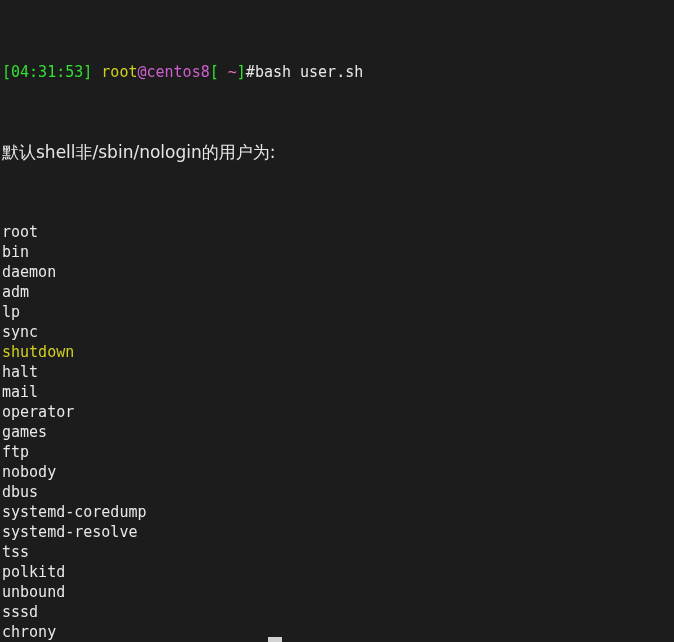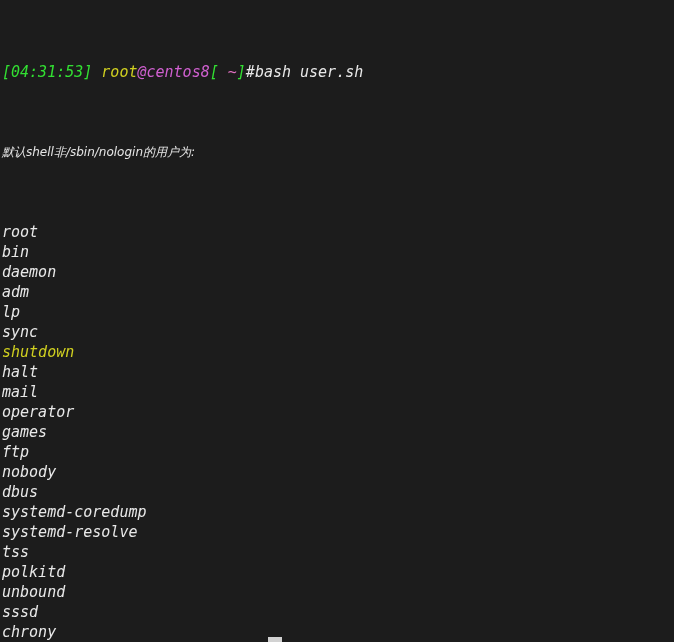--- a/index.html
+++ b/index.html
@@ -20,37 +20,36 @@
     height: 642px;
     background: #1c1c1c;
     color: #e5e5e5;
     font-family: "DejaVu Sans Mono", "Liberation Mono", monospace;
     font-size: 15px;
     line-height: 20px;
     padding: 2px 0 0 2px;
     box-sizing: border-box;
     white-space: pre;
     letter-spacing: 0px;
-    font-style: italic;
   }
   .line {
     height: 20px;
     line-height: 20px;
     white-space: pre;
     font-family: "DejaVu Sans Mono", "Liberation Mono", monospace;
   }
   .seg { white-space: pre; }
   .c-green   { color: #32e032; }
   .c-yellow  { color: #d0d020; }
   .c-magenta { color: #d060d0; }
   .c-pink    { color: #e070c0; }
   .c-white   { color: #e8e8e8; }
   .cjk {
     font-family: "DejaVu Sans", "Liberation Sans", sans-serif;
-    font-size: 12px;
+    font-size: 17px;
   }
   .cursor {
     position: absolute;
     left: 268px;
     top: 637px;
     width: 14px;
     height: 5px;
     background: #d2d2d2;
   }
 </style>

